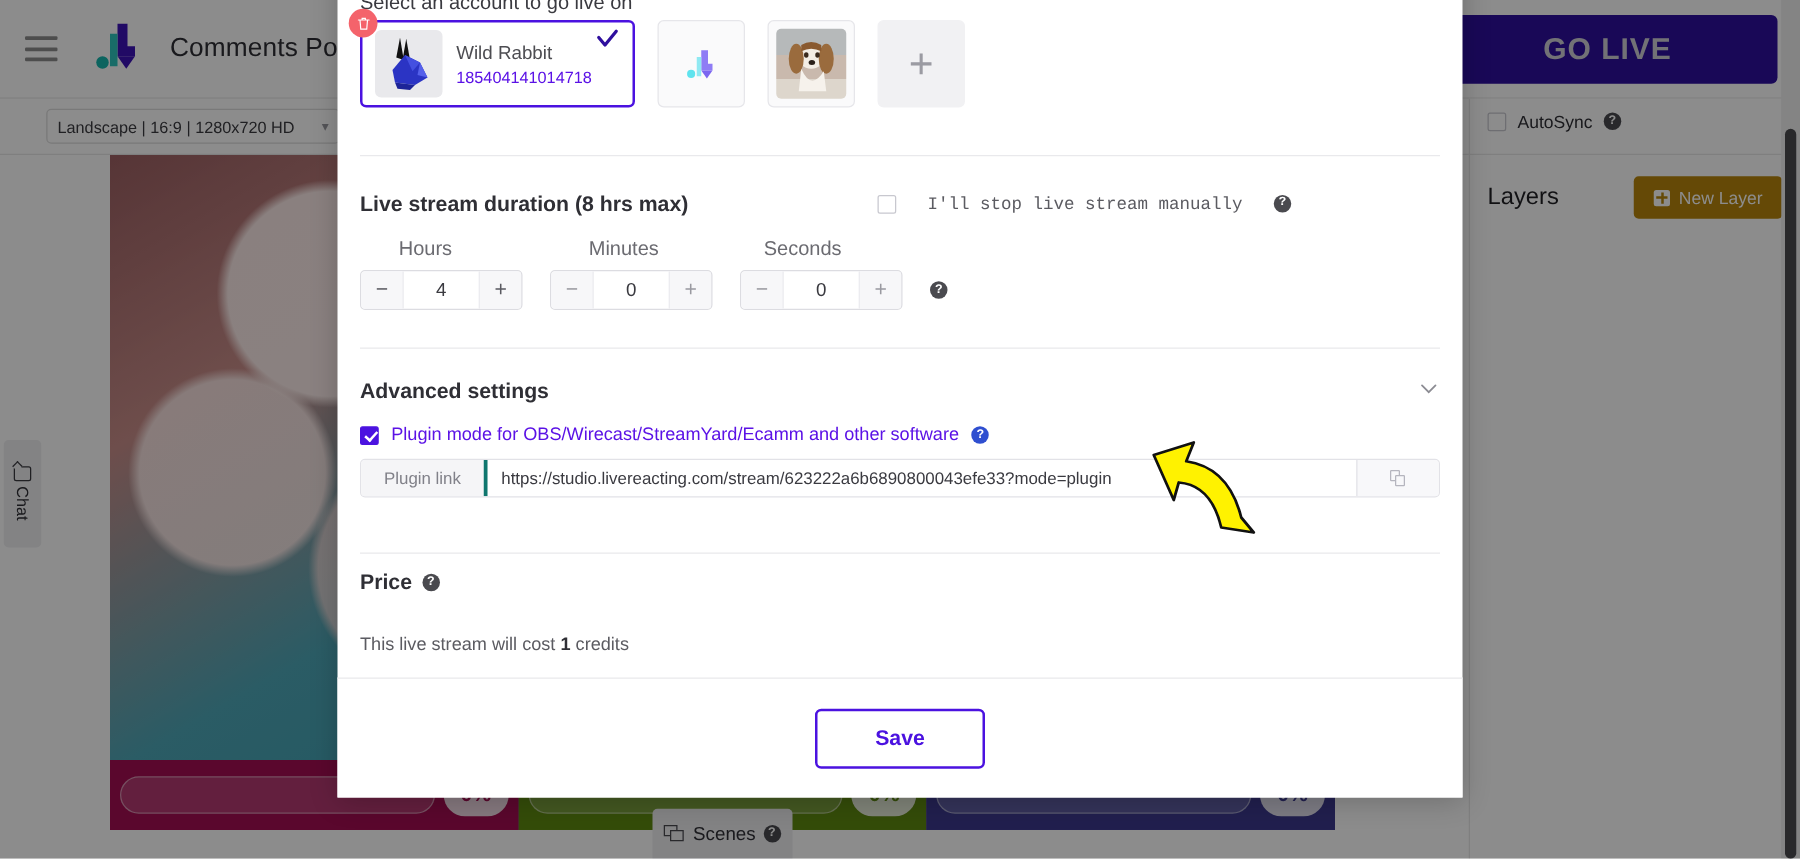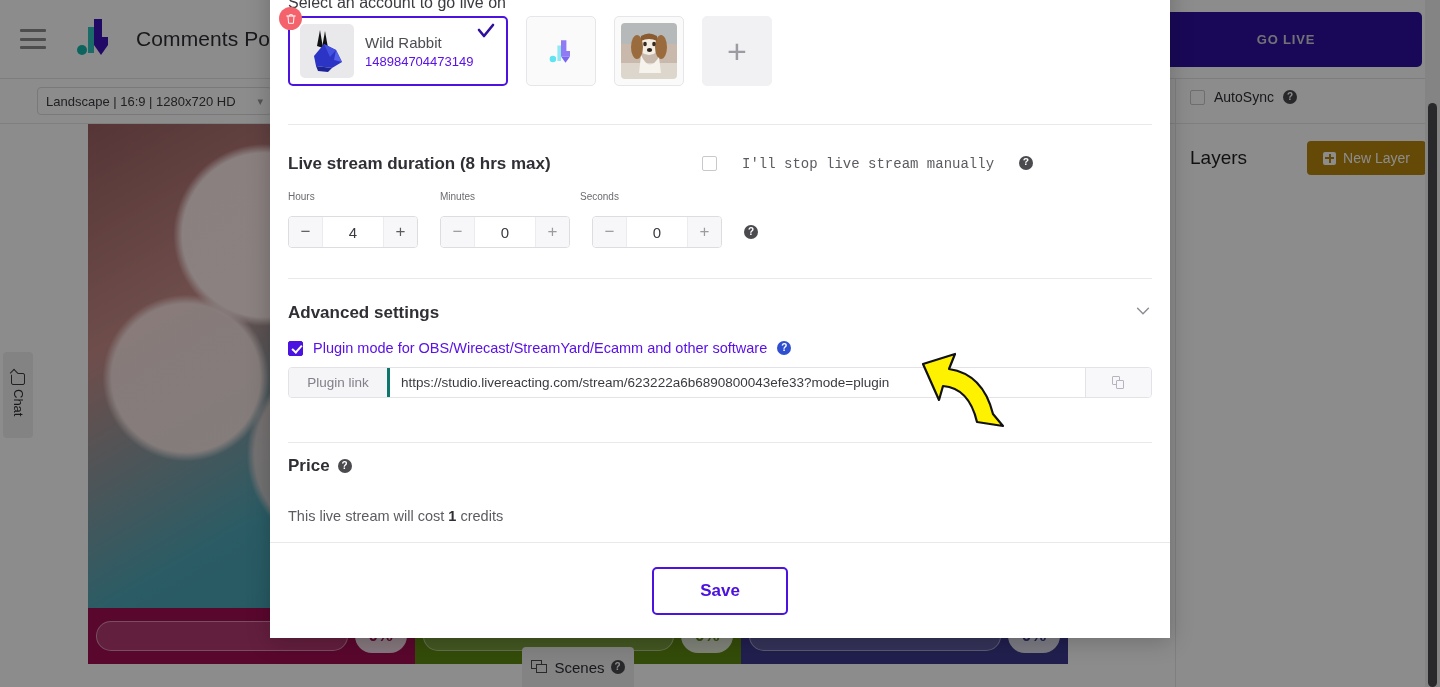--- a/index.html
+++ b/index.html
@@ -25,21 +25,21 @@
   .logo { margin-left: 22px; width: 52px; height: 48px; position: relative; }
 
   .proj-title {
     margin-left: 16px; font-size: 21px; color: #2f2f35;
     white-space: nowrap; letter-spacing: .1px;
   }
 
   .golive-wrap { position: absolute; right: 18px; top: 12px; }
   .golive-btn {
     width: 272px; height: 55px; background: #2f0f9e; color: #cfcfd8;
-    border: none; border-radius: 5px; font-size: 13px; font-weight: bold;
+    border: none; border-radius: 5px; font-size: 24px; font-weight: bold;
     letter-spacing: .8px; cursor: pointer;
   }
 
   
   .subbar {
     position: absolute; left: 0; top: 79px; width: 1440px; height: 45px;
     background: #ffffff; border-bottom: 1px solid #e8e8e8;
   }
   .ratio-select {
     position: absolute; left: 37px; top: 8px; width: 235px; height: 28px;
@@ -206,21 +206,21 @@
   .dog-av { width: 56px; height: 56px; border-radius: 4px; position: relative; overflow: hidden;
     background: linear-gradient(to bottom, #b6b9ba 0 38%, #c9b9ad 38% 72%, #ddd6cc 72% 100%); }
 
   .hr { position: absolute; left: 18px; width: 864px; height: 1px; background: #e9e9ec; }
 
   .dur-title { position: absolute; left: 18px; top: 226px; font-size: 17px; font-weight: bold; color: #2f2f35; }
   .manual-row { position: absolute; left: 432px; top: 228px; display: flex; align-items: flex-start; gap: 25px; font-family: Liberation Mono, monospace; }
   .manual-row .lbl { font-size: 14px; color: #5b5b61; }
 
   .spin-labels { position: absolute; left: 18px; top: 263px; width: 520px; }
-  .spin-lab { position: absolute; font-size: 10px; color: #6b6b71; }
+  .spin-lab { position: absolute; font-size: 16px; color: #6b6b71; margin-left: 31px; }
 
   .spinners { position: absolute; left: 18px; top: 288px; display: flex; gap: 22px; align-items: center; }
   .spin {
     width: 130px; height: 32px; border: 1px solid #dcdce1; border-radius: 4px;
     display: flex; background: #fff; overflow: hidden;
   }
   .spin .btn {
     width: 34px; display: flex; align-items: center; justify-content: center;
     background: #f7f7f9; color: #9a9aa1; font-size: 17px; cursor: pointer;
   }
@@ -380,21 +380,21 @@
               <path d="M20 6 L23 24 L17 22 Z" fill="#111"></path>
               <path d="M25 7 L28 24 L22 24 Z" fill="#111"></path>
               <path d="M14 32 L24 20 L36 26 L42 38 L32 44 L16 42 Z" fill="#2b34c4"></path>
               <path d="M24 20 L36 26 L30 33 Z" fill="#4450e0"></path>
               <path d="M16 42 L32 44 L28 48 L18 47 Z" fill="#1d2498"></path>
               <path d="M36 26 L42 38 L34 36 Z" fill="#5560ea"></path>
             </svg>
           </div>
           <div class="acct-info">
             <div class="acct-name">Wild Rabbit</div>
-            <div class="acct-id">148984704473149</div>
+            <div class="acct-id">185404141014718</div>
           </div>
           <div class="acct-check">
             <svg viewBox="0 0 20 20" width="20" height="20">
                 <path d="M3 8 L8 14 L17 3" stroke="#2f0f9e" stroke-width="2.6" fill="none" stroke-linecap="round" stroke-linejoin="round"></path>
               </svg>
           </div>
         </div>
 
         <div class="acct-tile">
           <svg viewBox="0 0 40 40" width="36" height="36">

